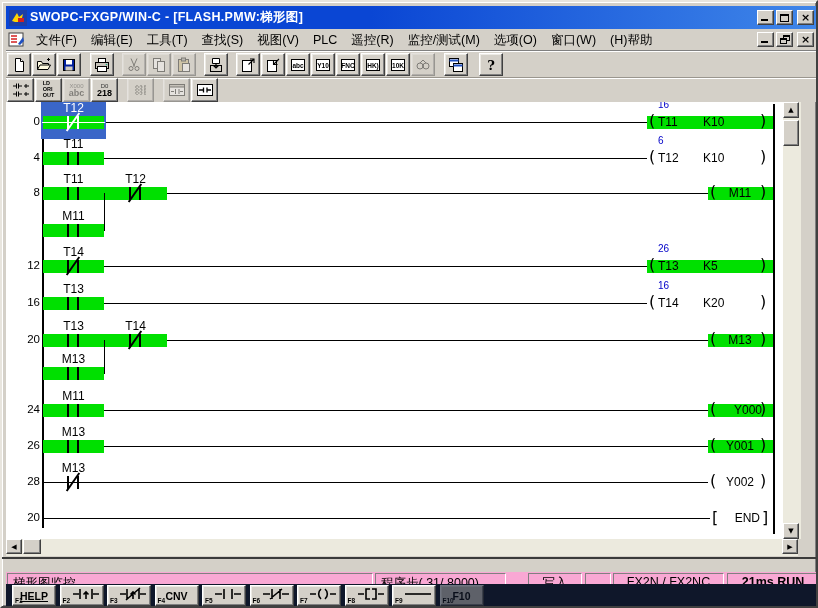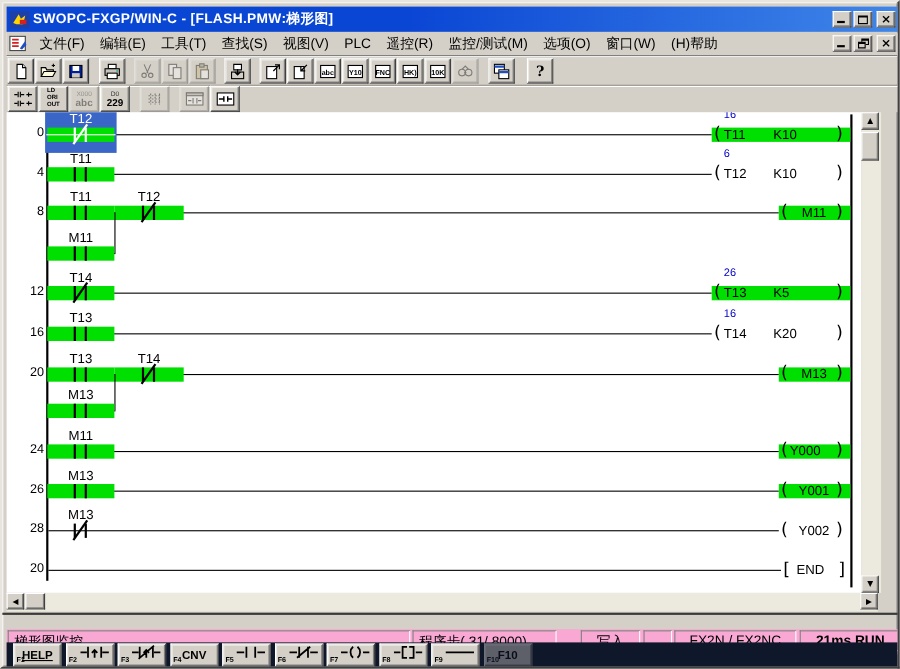--- a/index.html
+++ b/index.html
@@ -292,21 +292,21 @@
       </div>
       <div class="tb tb2b disabled">
         <span class="tinytxt">
           <span class="sub">X000</span>
           <span class="big">abc</span>
         </span>
       </div>
       <div class="tb tb2b">
         <span class="tinytxt">
           <span class="sub">D0</span>
-          <span class="big">229</span>
+          <span class="big">218</span>
         </span>
       </div>
       <div class="tb tb2b disabled" style="margin-left: 9px;">
         <span>
           <svg width="16" height="16" fill="none" stroke="#000" stroke-width="1">
             <path d="M2 5h12M2 8h12M2 11h12" stroke-dasharray="1.5,1.5"></path>
             <path d="M4 3v10M8 3v10M12 3v10" stroke-dasharray="1.5,1.5"></path>
           </svg>
         </span>
       </div>
@@ -473,21 +473,21 @@
         <div class="abs lad-line" style="left: 38px; top: 308px; width: 664px; height: 1px;"></div>
         <div class="abs " style="left: 36px; top: 287px; width: 63px; height: 38px;">
           <div class="abs " style="left: 1px; top: 15px; width: 61px; height: 13px; background: rgb(0, 224, 0);"></div>
           <div class="abs lad-label" style="left: 0px; top: 1px; width: 63px; text-align: center; color: rgb(0, 0, 0);">M11</div>
           <div class="abs " style="left: 25px; top: 15px; width: 2px; height: 13px; background: rgb(0, 0, 0);"></div>
           <div class="abs " style="left: 35px; top: 15px; width: 2px; height: 13px; background: rgb(0, 0, 0);"></div>
         </div>
         <div class="abs " style="left: 702px; top: 286px; width: 65px; height: 40px;">
           <div class="abs " style="left: 0px; top: 16px; width: 65px; height: 13px; background: rgb(0, 224, 0);"></div>
           <div class="abs lad-paren" style="left: 2px; top: 13px;">(</div>
-          <div class="abs lad-op" style="left: 10px; top: 16px; width: 44px; text-align: left;">Y000</div>
+          <div class="abs lad-op" style="left: 10px; top: 16px; width: 44px; text-align: right;">Y000</div>
           <div class="abs lad-paren" style="left: 52px; top: 13px;">)</div>
         </div>
       </div>
       <div>
         <div class="abs lad-step" style="left: 2px; top: 337px; width: 32px; text-align: right;">26</div>
         <div class="abs lad-line" style="left: 38px; top: 344px; width: 664px; height: 1px;"></div>
         <div class="abs " style="left: 36px; top: 323px; width: 63px; height: 38px;">
           <div class="abs " style="left: 1px; top: 15px; width: 61px; height: 13px; background: rgb(0, 224, 0);"></div>
           <div class="abs lad-label" style="left: 0px; top: 1px; width: 63px; text-align: center; color: rgb(0, 0, 0);">M13</div>
           <div class="abs " style="left: 25px; top: 15px; width: 2px; height: 13px; background: rgb(0, 0, 0);"></div>
@@ -513,21 +513,21 @@
           <div class="abs lad-paren" style="left: 2px; top: 13px;">(</div>
           <div class="abs lad-op" style="left: 10px; top: 16px; width: 44px; text-align: center;">Y002</div>
           <div class="abs lad-paren" style="left: 52px; top: 13px;">)</div>
         </div>
       </div>
       <div>
         <div class="abs lad-step" style="left: 2px; top: 409px; width: 32px; text-align: right;">20</div>
         <div class="abs lad-line" style="left: 38px; top: 416px; width: 666px; height: 1px;"></div>
         <div class="abs " style="left: 704px; top: 407px; width: 63px; height: 18px;">
           <div class="abs lad-paren" style="left: 2px; top: 1px;">[</div>
-          <div class="abs lad-op" style="left: 14px; top: 3px; width: 36px; text-align: left;">END</div>
+          <div class="abs lad-op" style="left: 14px; top: 3px; width: 36px; text-align: right;">END</div>
           <div class="abs lad-paren" style="left: 52px; top: 1px;">]</div>
         </div>
       </div>
     </div>
 
   <div class="sb" id="vscroll">
     <span class="sbtn" style="left:0;top:0;width:16px;height:16px;">▲</span>
     <span class="sthumb" style="left:0;top:18px;width:16px;height:26px;"></span>
     <span class="sbtn" style="left:0;bottom:0;width:16px;height:16px;">▼</span>
   </div>

